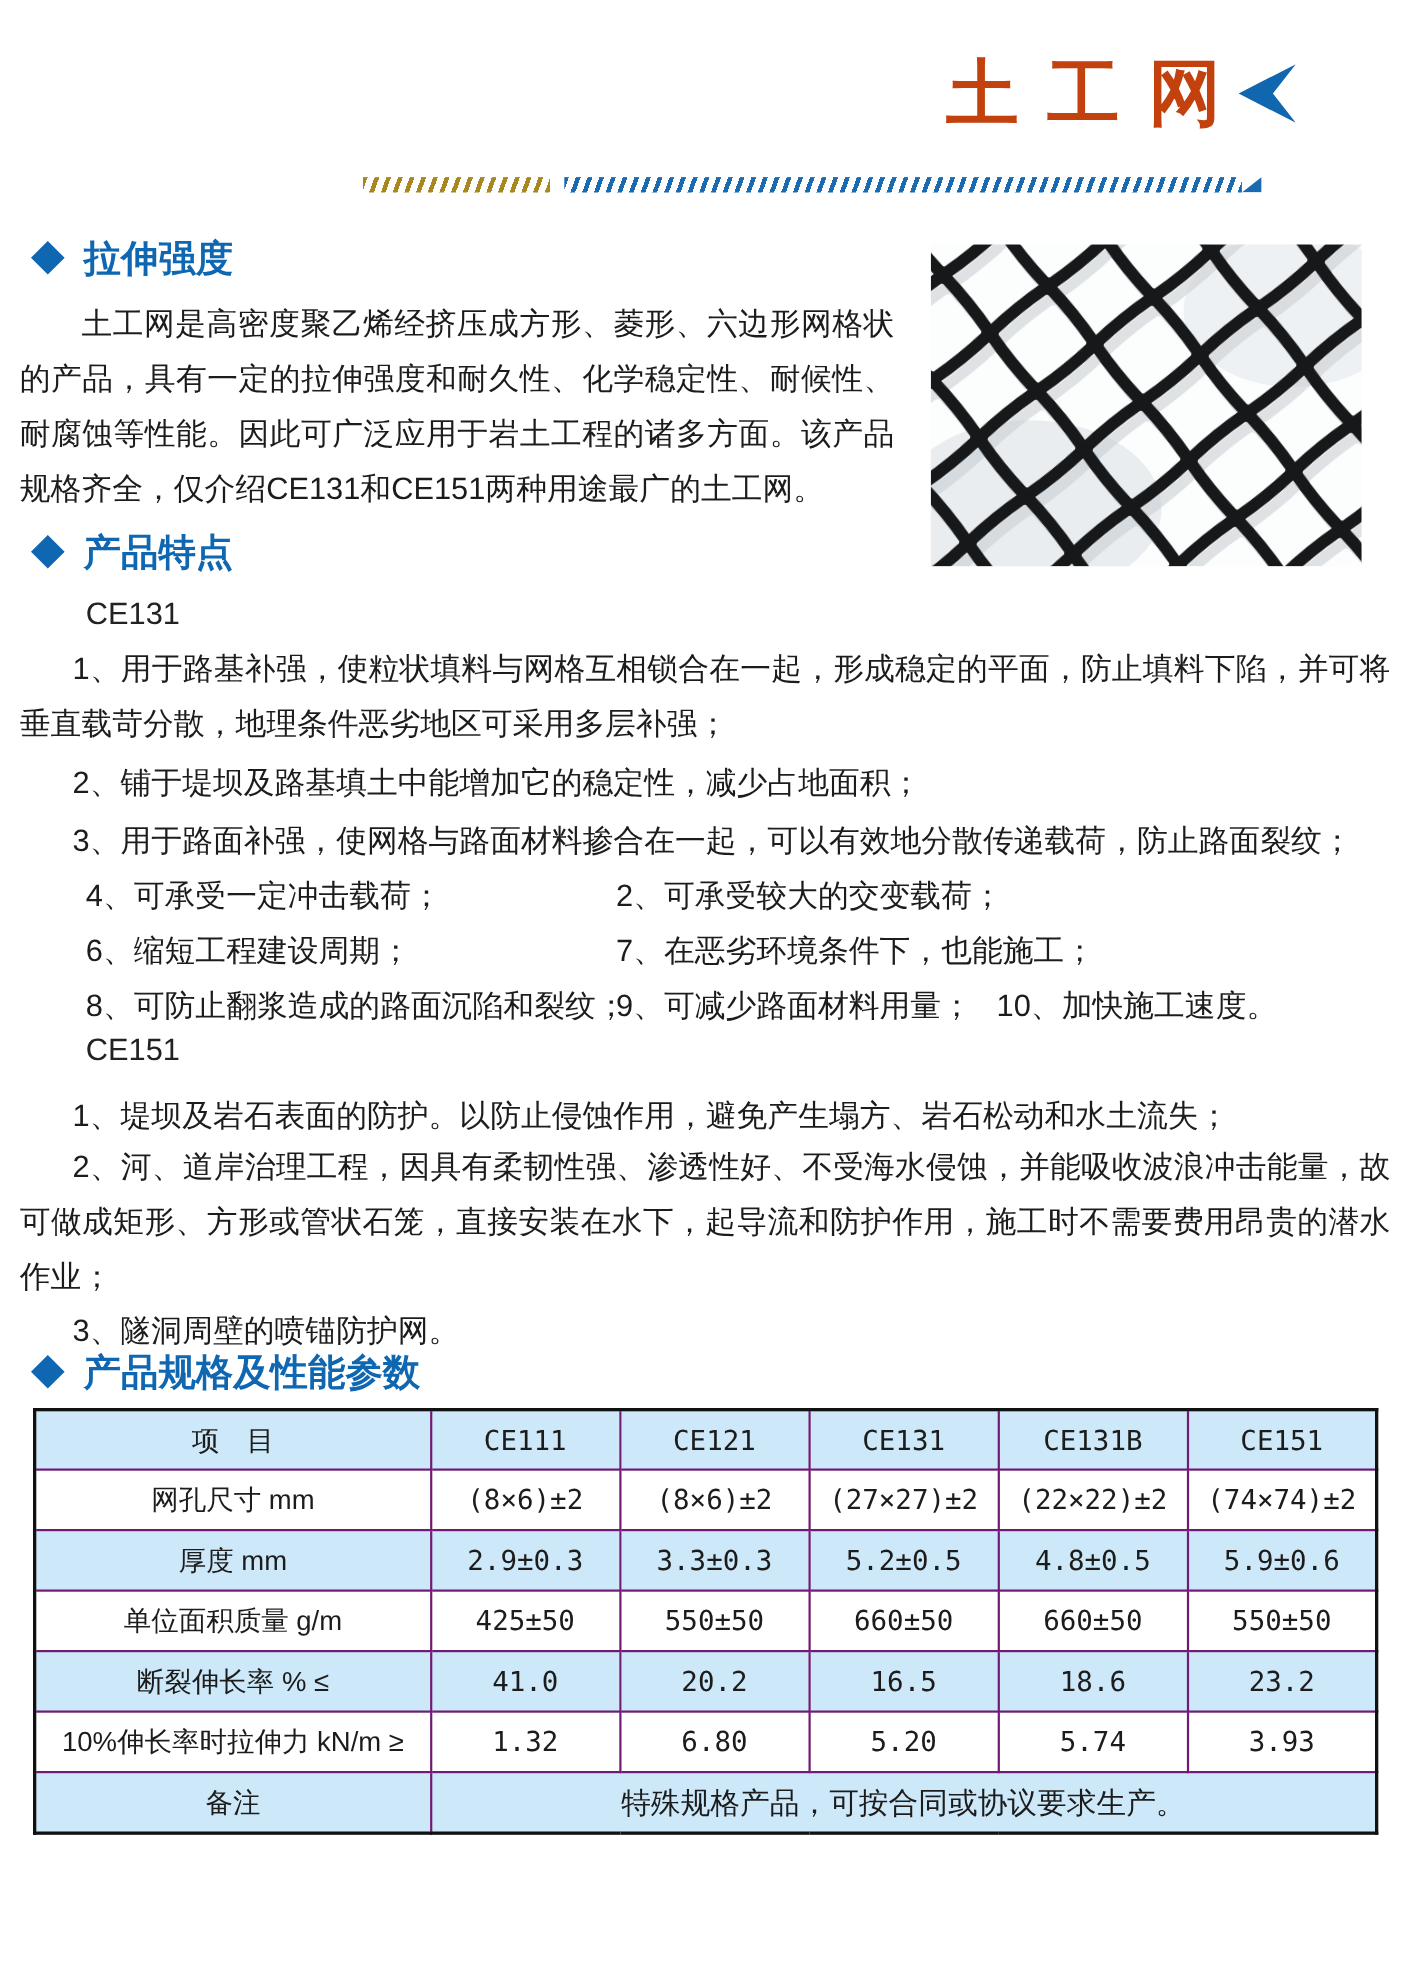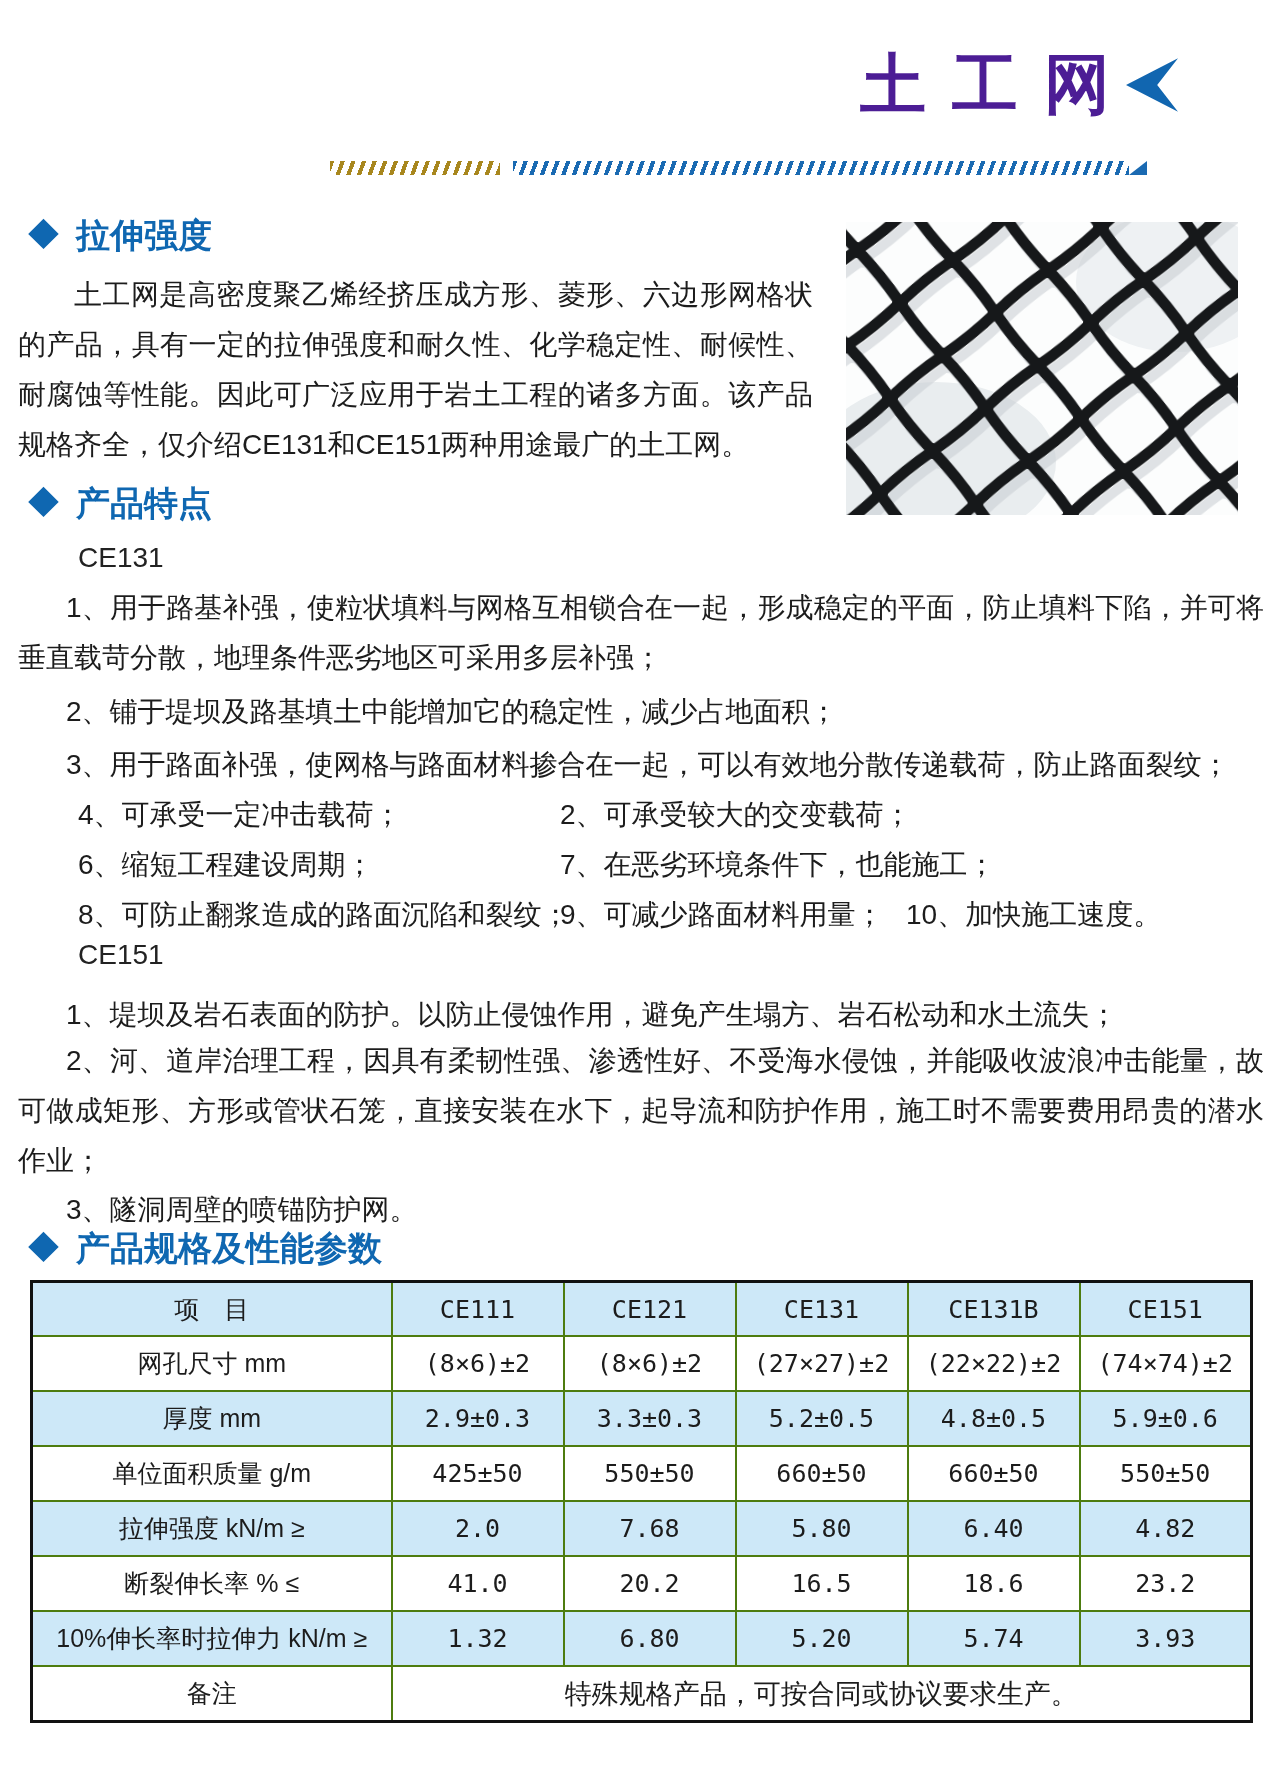--- a/index.html
+++ b/index.html
@@ -9,21 +9,21 @@
     background:#ffffff;
     overflow:hidden;
     font-family:"Liberation Sans",sans-serif;
     color:#1c1c1c;
   }
   
   .masthead{position:relative;height:178px;}
   .title-wrap{position:absolute;top:40px;right:104px;display:flex;align-items:center;}
   .page-title{
     font-family:"Liberation Serif",serif;
-    font-size:66px;font-weight:700;color:#4c1d95;
+    font-size:66px;font-weight:700;color:#c2410c;
     letter-spacing:26px;margin-right:-10px;white-space:nowrap;
   }
   .title-arrow{
     display:inline-block;width:52px;height:58px;background:#1166b0;
     clip-path:polygon(100% 4%, 0% 50%, 100% 96%, 60% 50%);
   }
   .divider{position:absolute;top:161px;left:0;width:100%;height:15px;}
   .d-gold{
     position:absolute;left:330px;top:0;width:170px;height:14px;
     background:repeating-linear-gradient(110deg,#a8871e 0 4px,transparent 4px 10px);
@@ -60,21 +60,21 @@
     position:absolute;left:846px;top:222px;width:392px;height:293px;
     overflow:hidden;background:#fdfdfd;
   }
   
   table.specs{
     width:1222px;margin:12px 28px 0 30px;
     border-collapse:collapse;table-layout:fixed;
     border:3px solid #111;
   }
   table.specs th,table.specs td{
-    border:2px solid #4d7c0f;text-align:center;vertical-align:middle;
+    border:2px solid #701a75;text-align:center;vertical-align:middle;
     padding:0 4px;overflow:hidden;
   }
   table.specs thead th{height:52px;background:#cde8f8;font-weight:400;}
   table.specs tbody td{height:53px;background:#ffffff;}
   table.specs tbody tr:nth-child(even) td{background:#cde8f8;}
   col.c-label{width:360px;}
   col.c-val{width:172px;}
   .lbl{font-size:25px;color:#1c1c1c;}
   .val,.ce-col{font-family:"DejaVu Sans Mono",monospace;font-size:25px;color:#1c1c1c;}
   .remark-val{font-size:27px;}
@@ -207,28 +207,20 @@
         </tr>
         <tr>
           <td class="lbl">单位面积质量 g/m</td>
           <td class="val">425±50</td>
           <td class="val">550±50</td>
           <td class="val">660±50</td>
           <td class="val">660±50</td>
           <td class="val">550±50</td>
         </tr>
         <tr>
-          <td class="lbl">拉伸强度 kN/m ≥</td>
-          <td class="val">2.0</td>
-          <td class="val">7.68</td>
-          <td class="val">5.80</td>
-          <td class="val">6.40</td>
-          <td class="val">4.82</td>
-        </tr>
-        <tr>
           <td class="lbl">断裂伸长率 % ≤</td>
           <td class="val">41.0</td>
           <td class="val">20.2</td>
           <td class="val">16.5</td>
           <td class="val">18.6</td>
           <td class="val">23.2</td>
         </tr>
         <tr>
           <td class="lbl">10%伸长率时拉伸力 kN/m ≥</td>
           <td class="val">1.32</td>

